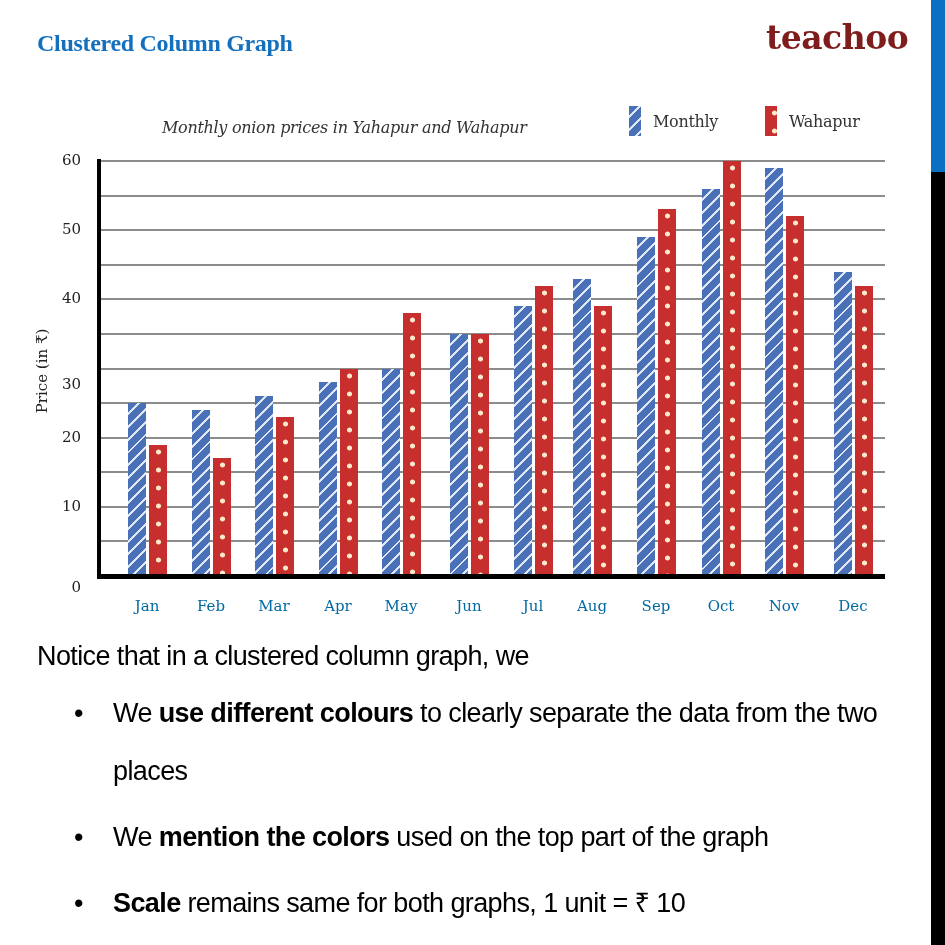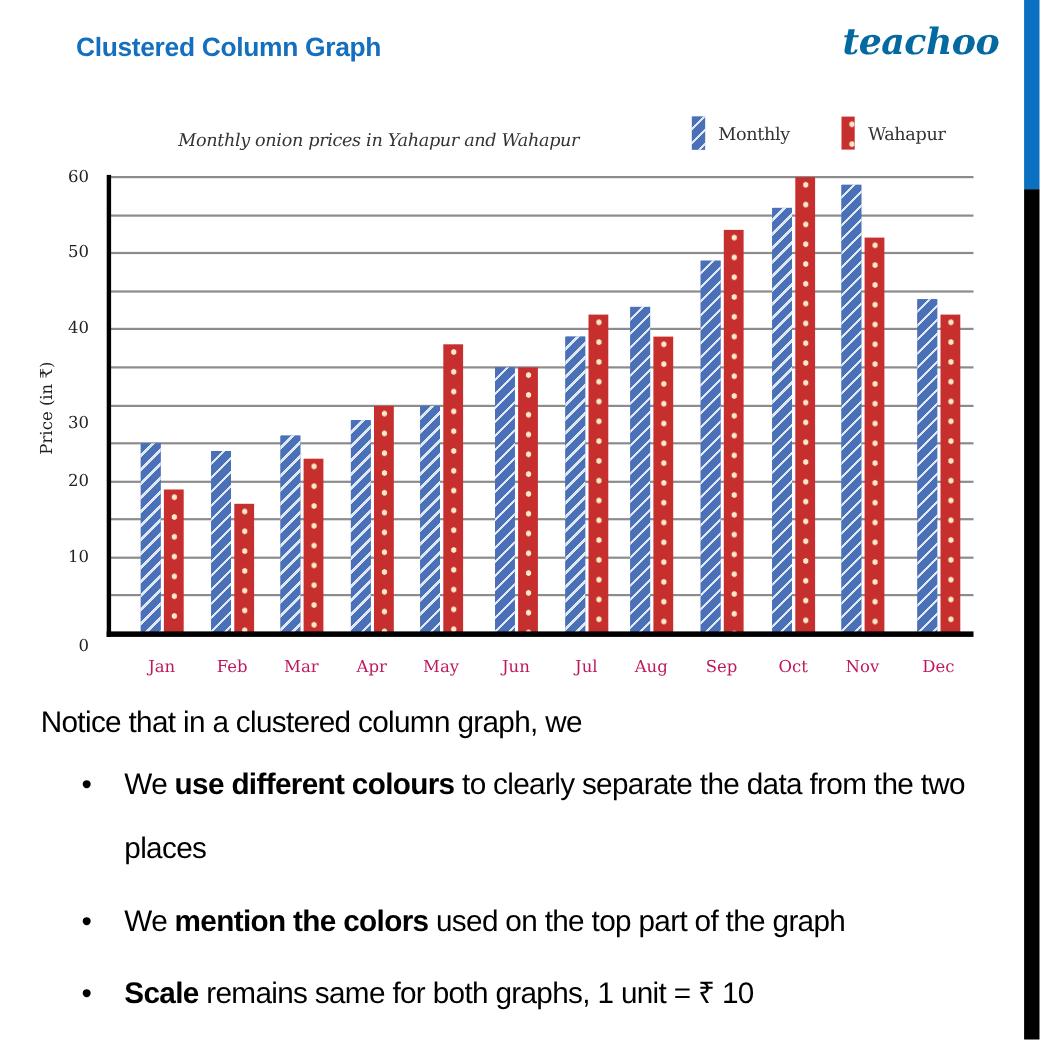--- a/index.html
+++ b/index.html
@@ -1,37 +1,37 @@
 <!DOCTYPE html>
 <html><head>
 <meta charset="utf-8">
 <style>
   html, body { margin:0; padding:0; background:#ffffff; }
   body { width:945px; height:945px; position:relative; overflow:hidden; font-family:"Liberation Sans", sans-serif; }
-  .page-title { position:absolute; left:37px; top:30px; font-family:Liberation Sans, sans-serif; font-weight:bold; font-size:24px; color:#1470be; letter-spacing:-0.3px;margin-left:32px; }
-  .brand { position:absolute; left:766px; top:18px; font-family:"DejaVu Serif", serif; font-style:italic; font-weight:bold; font-size:33px; color:#0369a1; letter-spacing:-0.5px; }
+  .page-title { position:absolute; left:37px; top:30px; font-family:Liberation Serif, serif; font-weight:bold; font-size:24px; color:#1470be; letter-spacing:-0.3px; }
+  .brand { position:absolute; left:766px; top:18px; font-family:"DejaVu Serif", serif; font-weight:bold; font-size:33px; color:#7f1d1d; letter-spacing:-0.5px; }
   .edge-blue { position:absolute; left:931px; top:0; width:14px; height:172px; background:#0b6fc2; }
   .edge-black { position:absolute; left:931px; top:172px; width:14px; height:773px; background:#000; }
 
   .chart { position:absolute; left:0; top:0; width:756px; height:640px; }
   .chart-title { position:absolute; left:162px; top:118px; font-family:"DejaVu Serif", serif; font-style:italic; font-size:16px; color:#333; letter-spacing:-0.3px; }
   .legend-item { position:absolute; top:106px; display:flex; align-items:center; }
   .legend-swatch { width:12px; height:30px; margin-right:12px; }
   .legend-label { font-family:"DejaVu Serif", serif; font-size:16px; color:#333; letter-spacing:-0.3px; }
 
   .sw-y { background-color:#4a70b8; background-image:repeating-linear-gradient(135deg, #4a70b8 0px, #4a70b8 7px, #dfe7f5 7px, #dfe7f5 9px); }
   .sw-w { background-color:#c62f2e; background-image:radial-gradient(circle, #fbe9c9 0, #fbe9c9 2.2px, rgba(0,0,0,0) 2.8px); background-size:19px 18px; background-position:0 -2px; }
 
   .gridline { position:absolute; left:100px; width:785px; height:2px; background:#8c8c8c; }
   .y-axis { position:absolute; left:97px; top:159px; width:4px; height:420px; background:#000; }
   .x-axis { position:absolute; left:97px; top:574px; width:788px; height:5px; background:#000; }
   .y-tick { position:absolute; width:40px; text-align:right; left:41px; font-family:"DejaVu Serif", serif; font-size:15px; color:#222; }
   .y-label { position:absolute; left:-18px; top:362px; width:120px; text-align:center; transform:rotate(-90deg); font-family:"DejaVu Serif", serif; font-size:15px; color:#222; }
   .bar { position:absolute; width:18px; }
-  .x-tick { position:absolute; top:597px; width:60px; text-align:center; font-family:"DejaVu Serif", serif; font-size:15px; color:#be185d; }
+  .x-tick { position:absolute; top:597px; width:60px; text-align:center; font-family:"DejaVu Serif", serif; font-size:15px; color:#0369a1; }
 
   .notes { position:absolute; left:37px; top:636px; width:880px; font-family:"Liberation Sans", sans-serif; color:#000; }
   .intro { font-size:27px; line-height:40px; letter-spacing:-0.6px; }
   .bullets { list-style:none; margin:0; padding:0; }
   .bullet { position:relative; padding-left:76px; font-size:27px; line-height:58px; letter-spacing:-0.6px; margin-top:8px; }
   .bullet .dot { position:absolute; left:37px; top:0; }
   .bullet b { font-weight:bold; }
 </style>
 </head>
 <body>

